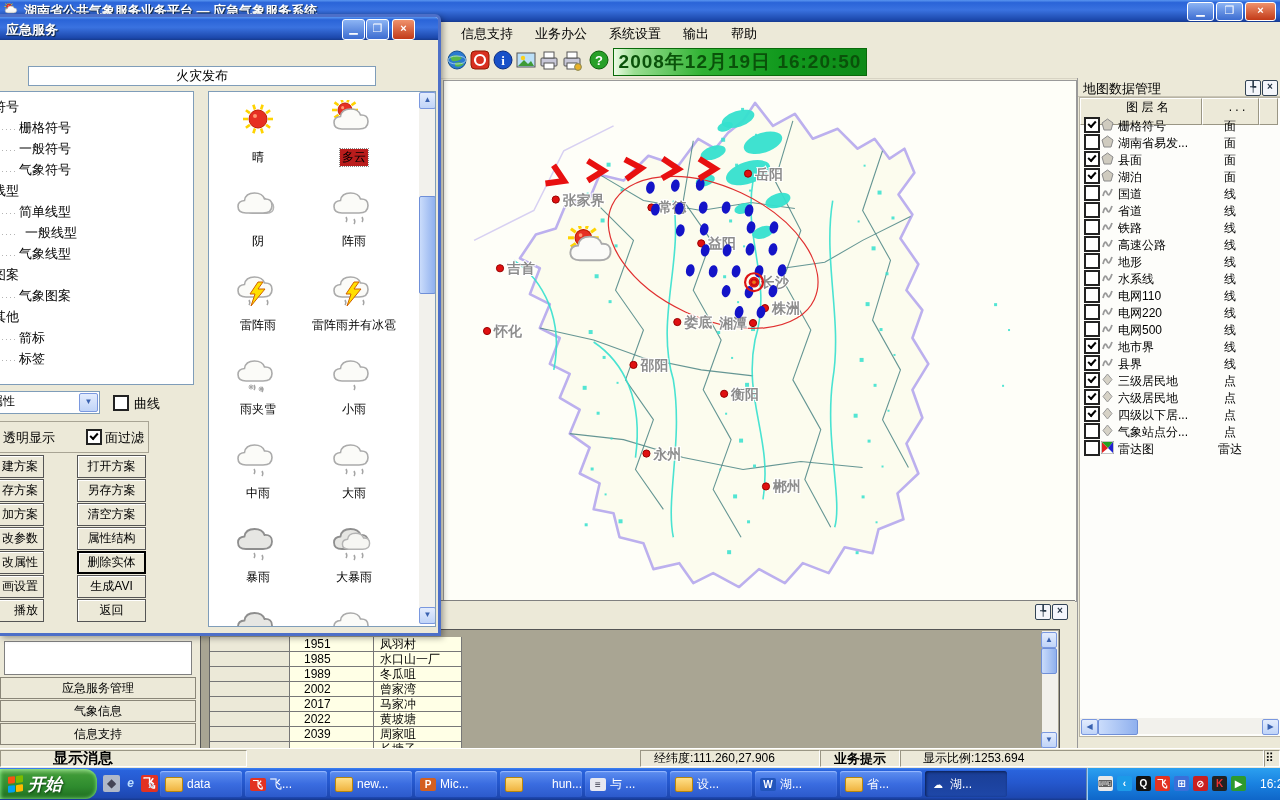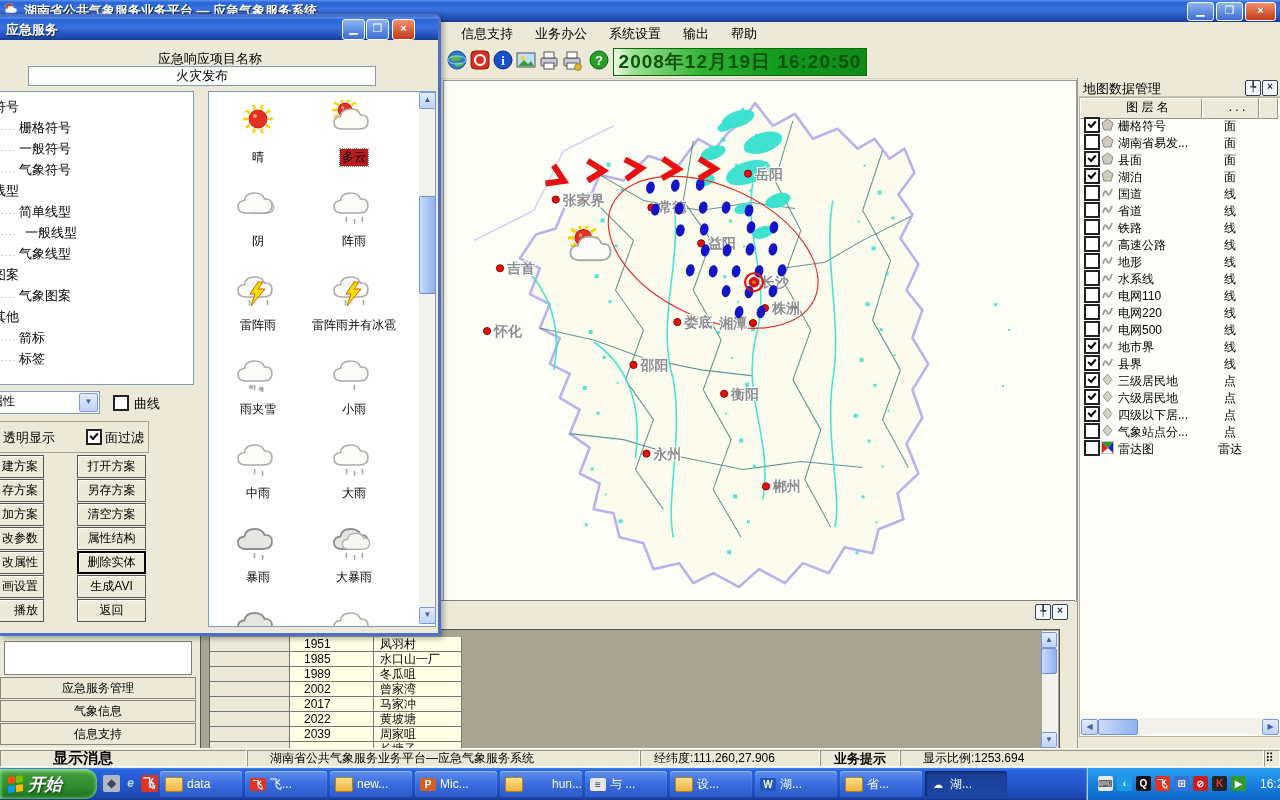--- a/index.html
+++ b/index.html
@@ -30,21 +30,21 @@
   #map-area{left:443px;top:80px;width:632px;height:520px;background:#FEFEF8;border:1px solid #9A9A9A;z-index:1;}
   .city-label{font-weight:bold;fill:#8C8C8C;font-size:14px;paint-order:stroke;stroke:#fff;stroke-width:2px;}
   #map-suncloud{left:566px;top:226px;z-index:3;}
 
   
   #layers-panel{left:1077px;top:78px;width:203px;height:670px;background:#ECE9D8;border-left:1px solid #999;z-index:2;}
   #layers-title{position:absolute;left:0;top:0;width:100%;height:19px;border-bottom:1px solid #C8C4B4;font-size:13px;padding:2px 0 0 5px;box-sizing:border-box;}
   .mini-btn{position:absolute;top:2px;width:14px;height:14px;border:1px solid #345;border-radius:2px;background:#F4F6FB;
     font-size:10px;line-height:12px;text-align:center;color:#234;font-weight:bold;}
   #layers-list{position:absolute;left:1px;top:19px;width:200px;height:638px;background:#FDFDFA;border:1px solid #B8B4A4;}
-  .col-hdr{position:absolute;top:0;height:21px;background:#ECE9D8;border:1px solid #fff;border-right-color:#9a9684;border-bottom-color:#9a9684;
+  .col-hdr{position:absolute;top:0;height:27px;background:#ECE9D8;border:1px solid #fff;border-right-color:#9a9684;border-bottom-color:#9a9684;
     font-size:12px;text-align:center;line-height:16px;box-sizing:border-box;padding-left:13px;}
   .layer-row{position:absolute;left:0;width:198px;height:17px;}
   .cb{position:absolute;width:12px;height:12px;border:2px solid #222;background:#fff;top:1px;}
   .cb .tick{position:absolute;left:2px;top:2px;width:6px;height:3px;border-left:2px solid #000;border-bottom:2px solid #000;transform:rotate(-48deg);}
   .layer-name{position:absolute;left:38px;top:2px;font-size:12px;white-space:nowrap;}
   .layer-type{position:absolute;left:122px;width:56px;top:2px;text-align:center;font-size:12px;}
   .layer-ico{position:absolute;left:21px;top:2px;}
   
   .sb-btn{position:absolute;background:linear-gradient(180deg,#E3ECFD,#C0D4F8);border:1px solid #7A98DF;border-radius:2px;
     color:#3A62B0;text-align:center;}
@@ -645,21 +645,20 @@
     <div id="ln-box"></div>
     <div id="ln-bars">
         <div class="ln-bar" style="top: 41px;">应急服务管理</div>
         <div class="ln-bar" style="top: 64px;">气象信息</div>
         <div class="ln-bar" style="top: 87px;">信息支持</div>
       </div>
   </div>
 
   <div class="abs" id="status-bar">
     <div class="st-seg" style="left:0;width:247px;font-weight:bold;font-size:15px;padding-left:52px;line-height:14px;">显示消息</div>
-    <div class="st-seg" style="left:247px;width:393px;padding-left:22px;">湖南省公共气象服务业务平台—应急气象服务系统</div>
     <div class="st-seg" style="left:640px;width:180px;padding-left:13px;">经纬度:111.260,27.906</div>
     <div class="st-seg" style="left:820px;width:80px;font-weight:bold;font-size:13px;text-align:center;">业务提示</div>
     <div class="st-seg" style="left:900px;width:364px;padding-left:22px;">显示比例:1253.694</div>
     <div class="st-seg" style="left:1264px;width:16px;">⠿</div>
   </div>
 
   <div class="abs" id="taskbar">
     <div id="start-btn">
       <span id="start-flag">
         <span style="background:#F65314"></span>
@@ -708,21 +707,20 @@
     </div>
   </div>
 
   <div class="abs" id="dialog">
     <div id="dlg-titlebar">
       <div id="dlg-title">应急服务</div>
       <span class="dlg-btn" style="right:73px;">▁</span>
       <span class="dlg-btn" style="right:49px;">❐</span>
       <span class="dlg-btn close" style="right:23px;">×</span>
     </div>
-    <div id="dlg-proj-label">应急响应项目名称</div>
     <input id="dlg-proj-input" value="火灾发布" style="">
     <div id="dlg-tree">
       <div id="tree-items" style="margin:4px 0 0 0;">
           <div class="tree-row"><span style="margin-left: 6px;">符号</span></div>
           <div class="tree-row"><span class="tree-dots" style="margin-left: 14px;">····</span><span style="margin-left: 2px;">栅格符号</span></div>
           <div class="tree-row"><span class="tree-dots" style="margin-left: 14px;">····</span><span style="margin-left: 2px;">一般符号</span></div>
           <div class="tree-row"><span class="tree-dots" style="margin-left: 14px;">····</span><span style="margin-left: 2px;">气象符号</span></div>
           <div class="tree-row"><span style="margin-left: 6px;">线型</span></div>
           <div class="tree-row"><span class="tree-dots" style="margin-left: 14px;">····</span><span style="margin-left: 2px;">简单线型</span></div>
           <div class="tree-row"><span class="tree-dots" style="margin-left: 14px;">····</span><span style="margin-left: 8px;">一般线型</span></div>

